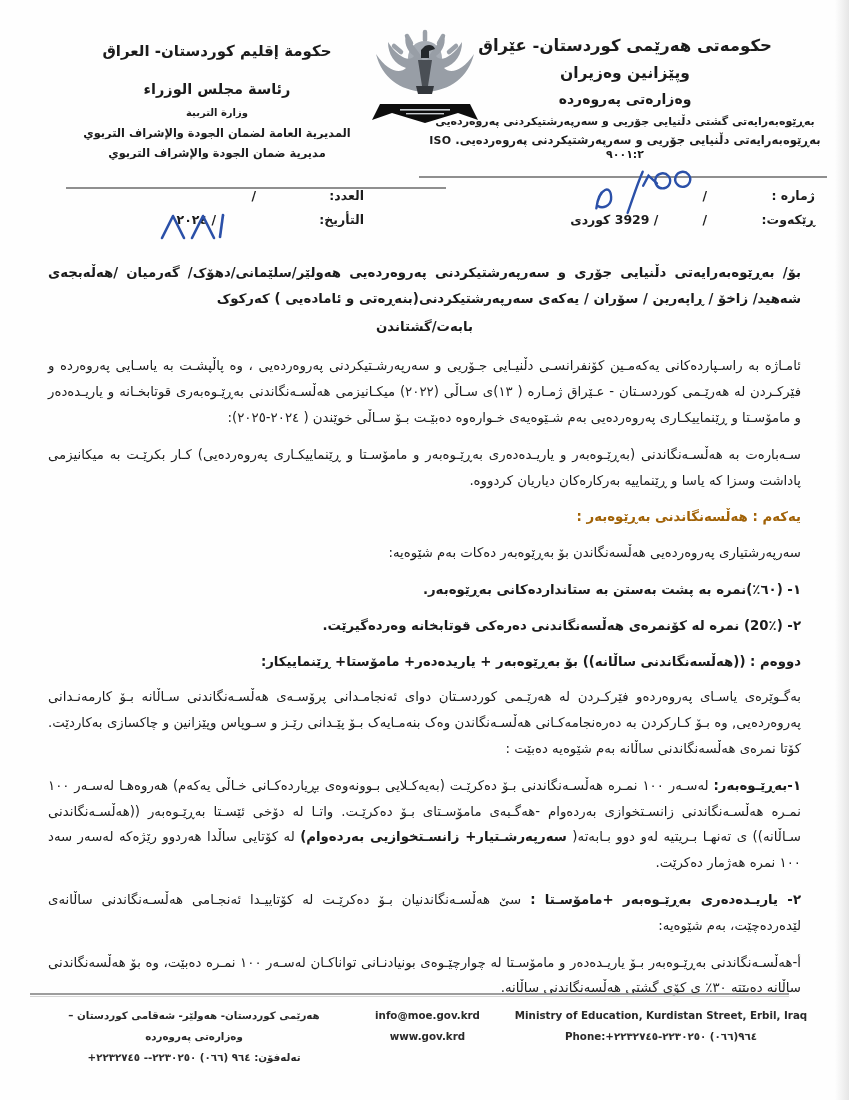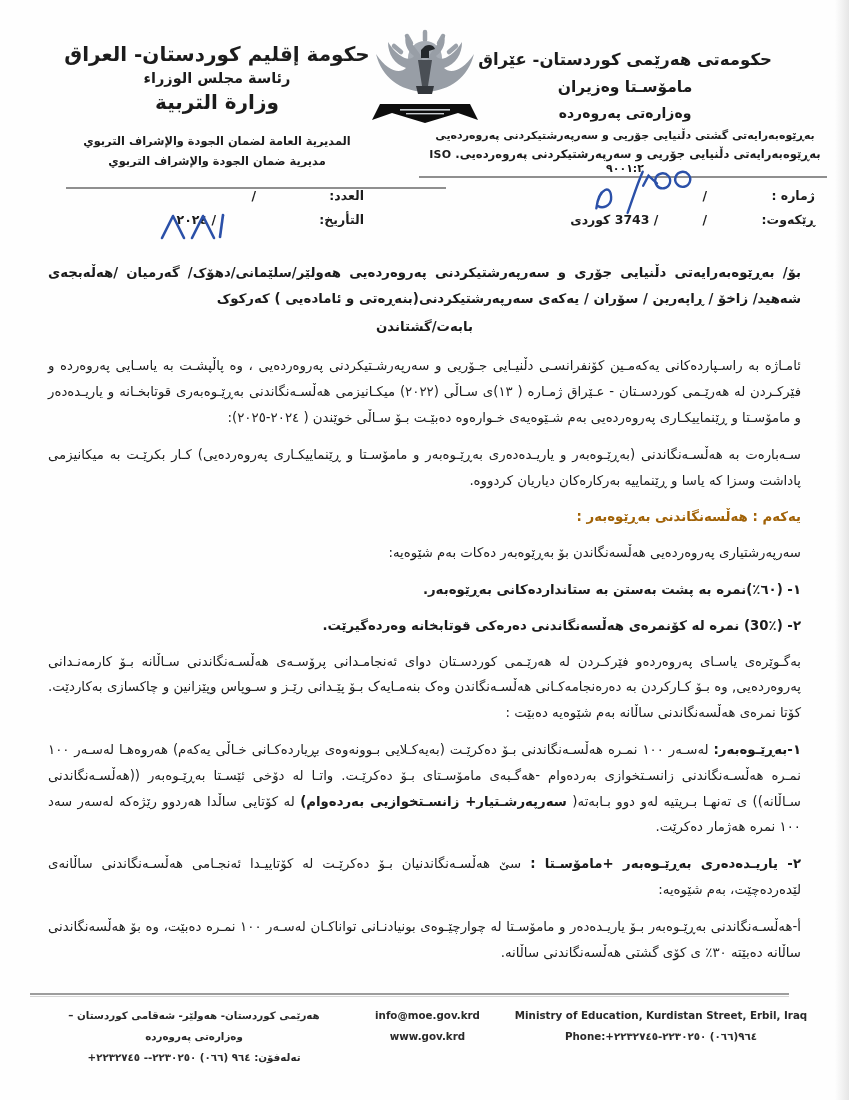--- a/index.html
+++ b/index.html
@@ -17,28 +17,28 @@
   .scan-edge {
     position:absolute; top:0; right:0; width:14px; height:100%;
     background:linear-gradient(to left, rgba(120,120,120,.18), rgba(255,255,255,0));
     pointer-events:none;
   }
   
   .header { position:relative; height:186px; padding-top:34px; }
   .header-col { position:absolute; text-align:center; font-weight:bold; }
   .header-kurdish { top:36px; right:24px; width:400px; }
   .header-arabic  { top:42px; left:42px;  width:350px; }
-  .hk-l1 { font-size:16.5px; margin-bottom:9px;margin-top:14px; }
+  .hk-l1 { font-size:16.5px; margin-bottom:9px; }
   .hk-l2 { font-size:15.5px; margin-bottom:9px; }
   .hk-l3 { font-size:14px;   margin-bottom:8px; }
   .hk-l4 { font-size:11px; margin-bottom:5px; }
   .hk-l5 { font-size:11.6px; }
-  .ha-l1 { font-size:20px; margin-bottom:4px; }
-  .ha-l2 { font-size:14.5px; margin-bottom:4px; }
-  .ha-l3 { font-size:20px; margin-bottom:20px; }
+  .ha-l1 { font-size:15px; margin-bottom:21px; }
+  .ha-l2 { font-size:14.5px; margin-bottom:10px; }
+  .ha-l3 { font-size:10px; margin-bottom:8px; }
   .ha-l4 { font-size:11.4px; margin-bottom:6px; }
   .ha-l5 { font-size:11.4px; }
   .iso-tag { font-size:11px; letter-spacing:.2px; }
   .emblem { position:absolute; top:28px; left:50%; transform:translateX(-50%); }
   .rule-right { position:absolute; top:176px; right:22px; width:408px; border-top:2.2px solid #8f8f8f; }
   .rule-left  { position:absolute; top:187px; left:66px; width:380px; border-top:2.2px solid #8f8f8f; }
   
   .fields { position:relative; height:62px; font-size:12.5px; font-weight:bold; }
   .fields-kurdish { position:absolute; top:2px; right:34px; width:300px; }
   .fields-arabic  { position:absolute; top:2px; left:104px;  width:260px; direction:rtl; }
@@ -70,21 +70,21 @@
 </head>
 <body>
 
 <div class="page">
   <div class="scan-edge"></div>
 
   <div class="header">
 
     <div class="header-col header-kurdish">
       <div class="hk-l1">حکومەتی هەرێمی کوردستان- عێراق</div>
-      <div class="hk-l2">مامۆسـتا وەزیران</div>
+      <div class="hk-l2">وپێزانین وەزیران</div>
       <div class="hk-l3">وەزارەتی پەروەردە</div>
       <div class="hk-l4">بەڕێوەبەرایەتی گشتی دڵنیایی جۆریی و سەرپەرشتیکردنی پەروەردەیی</div>
       <div class="hk-l5">
         <span>بەڕێوەبەرایەتی دڵنیایی جۆریی و سەرپەرشتیکردنی پەروەردەیی.</span>
         <span class="iso-tag">ISO ٩٠٠١:٢</span>
       </div>
     </div>
 
     <div class="emblem">
       <svg width="118" height="102" viewBox="0 0 118 102" aria-hidden="true">
@@ -126,21 +126,21 @@
   <div class="fields">
 
     <div class="fields-kurdish">
       <div class="field-row">
         <span class="field-label">ژمارە :</span>
         <span class="field-slash">/</span>
       </div>
       <div class="field-row">
         <span class="field-label">ڕێکەوت:</span>
         <span class="field-slash">/</span>
-        <span class="field-value">/ 3743 کوردی</span>
+        <span class="field-value">/ 3929 کوردی</span>
       </div>
       <div class="hw hw-number">
         <svg width="124" height="58" viewBox="0 0 124 58">
           <g stroke="#2b50a8" stroke-width="2.4" fill="none" stroke-linecap="round">
             <path d="M14 34 C20 14 34 12 30 28 C28 34 20 36 16 32"></path>
             <path d="M44 44 C52 30 58 18 66 6"></path>
             <path d="M64 20 l7 -9 l7 9"></path>
             <path d="M84 26 a7.5 7.5 0 1 1 .2 0"></path>
             <path d="M104 28 a7.5 7.5 0 1 1 .2 0"></path>
           </g>
@@ -176,22 +176,23 @@
 
     <p class="para">ئامـاژە بە راسـپاردەکانی یەکەمـین کۆنفرانسـی دڵنیـایی جـۆریی و سەرپەرشـتیکردنی پەروەردەیی ، وە پاڵپشـت بە یاسـایی پەروەردە و فێرکـردن لە هەرێـمی کوردسـتان - عـێراق ژمـارە ( ١٣)ی سـاڵی (٢٠٢٢) میکـانیزمی هەڵسـەنگاندنی بەڕێـوەبەری قوتابخـانە و یاریـدەدەر و مامۆسـتا و ڕێنماییکـاری پەروەردەیی بەم شـێوەیەی خـوارەوە دەبێـت بـۆ سـاڵی خوێندن ( ٢٠٢٤-٢٠٢٥):</p>
 
     <p class="para">سـەبارەت بە هەڵسـەنگاندنی (بەڕێـوەبەر و یاریـدەدەری بەڕێـوەبەر و مامۆسـتا و ڕێنماییکـاری پەروەردەیی) کـار بکرێـت بە میکانیزمی پاداشت وسزا کە یاسا و ڕێنماییە بەرکارەکان دیاریان کردووە.</p>
 
     <p class="heading-green" style="color:#a16207">یەکەم : هەڵسەنگاندنی بەڕێوەبەر :</p>
 
     <p class="para">سەرپەرشتیاری پەروەردەیی هەڵسەنگاندن بۆ بەڕێوەبەر دەکات بەم شێوەیە:</p>
 
     <p class="list-item">١- (٦٠٪)نمرە بە پشت بەستن بە ستانداردەکانی بەڕێوەبەر.</p>
-    <p class="list-item">٢- (30٪) نمرە لە کۆنمرەی هەڵسەنگاندنی دەرەکی قوتابخانە وەردەگیرێت.</p>
-
+    <p class="list-item">٢- (20٪) نمرە لە کۆنمرەی هەڵسەنگاندنی دەرەکی قوتابخانە وەردەگیرێت.</p>
+
+    <p class="heading-black">دووەم : ((هەڵسەنگاندنی  ساڵانە)) بۆ بەڕێوەبەر + یاریدەدەر+ مامۆستا+ ڕێنماییکار:</p>
 
     <p class="para">بەگـوێرەی یاسـای پەروەردەو فێرکـردن لە هەرێـمی کوردسـتان دوای ئەنجامـدانی پرۆسـەی هەڵسـەنگاندنی سـاڵانە بـۆ کارمەنـدانی پەروەردەیی, وە بـۆ کـارکردن بە دەرەنجامەکـانی هەڵسـەنگاندن وەک بنەمـایەک بـۆ پێـدانی رێـز و سـوپاس وپێزانین و چاکسازی بەکاردێت. کۆتا نمرەی هەڵسەنگاندنی ساڵانە بەم شێوەیە دەبێت :</p>
 
     <p class="para"><span class="seg-bold">١-بەڕێـوەبەر:</span><span> لەسـەر ١٠٠ نمـرە هەڵسـەنگاندنی بـۆ دەکرێـت (بەیەکـلایی بـوونەوەی بڕیاردەکـانی خـاڵی یەکەم) هەروەهـا لەسـەر ١٠٠ نمـرە هەڵسـەنگاندنی زانسـتخوازی بەردەوام -هەگـبەی مامۆسـتای بـۆ دەکرێـت. واتـا لە دۆخی ئێسـتا بەڕێـوەبەر ((هەڵسـەنگاندنی سـاڵانە)) ی تەنهـا بـریتیە لەو دوو بـابەتە( </span><span class="seg-bold">سەرپەرشـتیار+ زانسـتخوازیی بەردەوام)</span><span> لە کۆتایی ساڵدا هەردوو رێژەکە لەسەر سەد ١٠٠ نمرە هەژمار دەکرێت.</span></p>
 
     <p class="para"><span class="seg-bold">٢- یاریـدەدەری بەڕێـوەبەر +مامۆسـتا :</span><span> سێ هەڵسـەنگاندنیان بـۆ دەکرێـت لە کۆتاییـدا ئەنجـامی هەڵسـەنگاندنی ساڵانەی لێدەردەچێت، بەم شێوەیە:</span></p>
 
     <p class="para">أ-هەڵسـەنگاندنی بەڕێـوەبەر بـۆ یاریـدەدەر و مامۆسـتا لە چوارچێـوەی بونیادنـانی تواناکـان لەسـەر ١٠٠ نمـرە دەبێت، وە بۆ هەڵسەنگاندنی ساڵانە دەبێتە ٣٠٪ ی کۆی گشتی هەڵسەنگاندنی ساڵانە.</p>
   </div>
 

